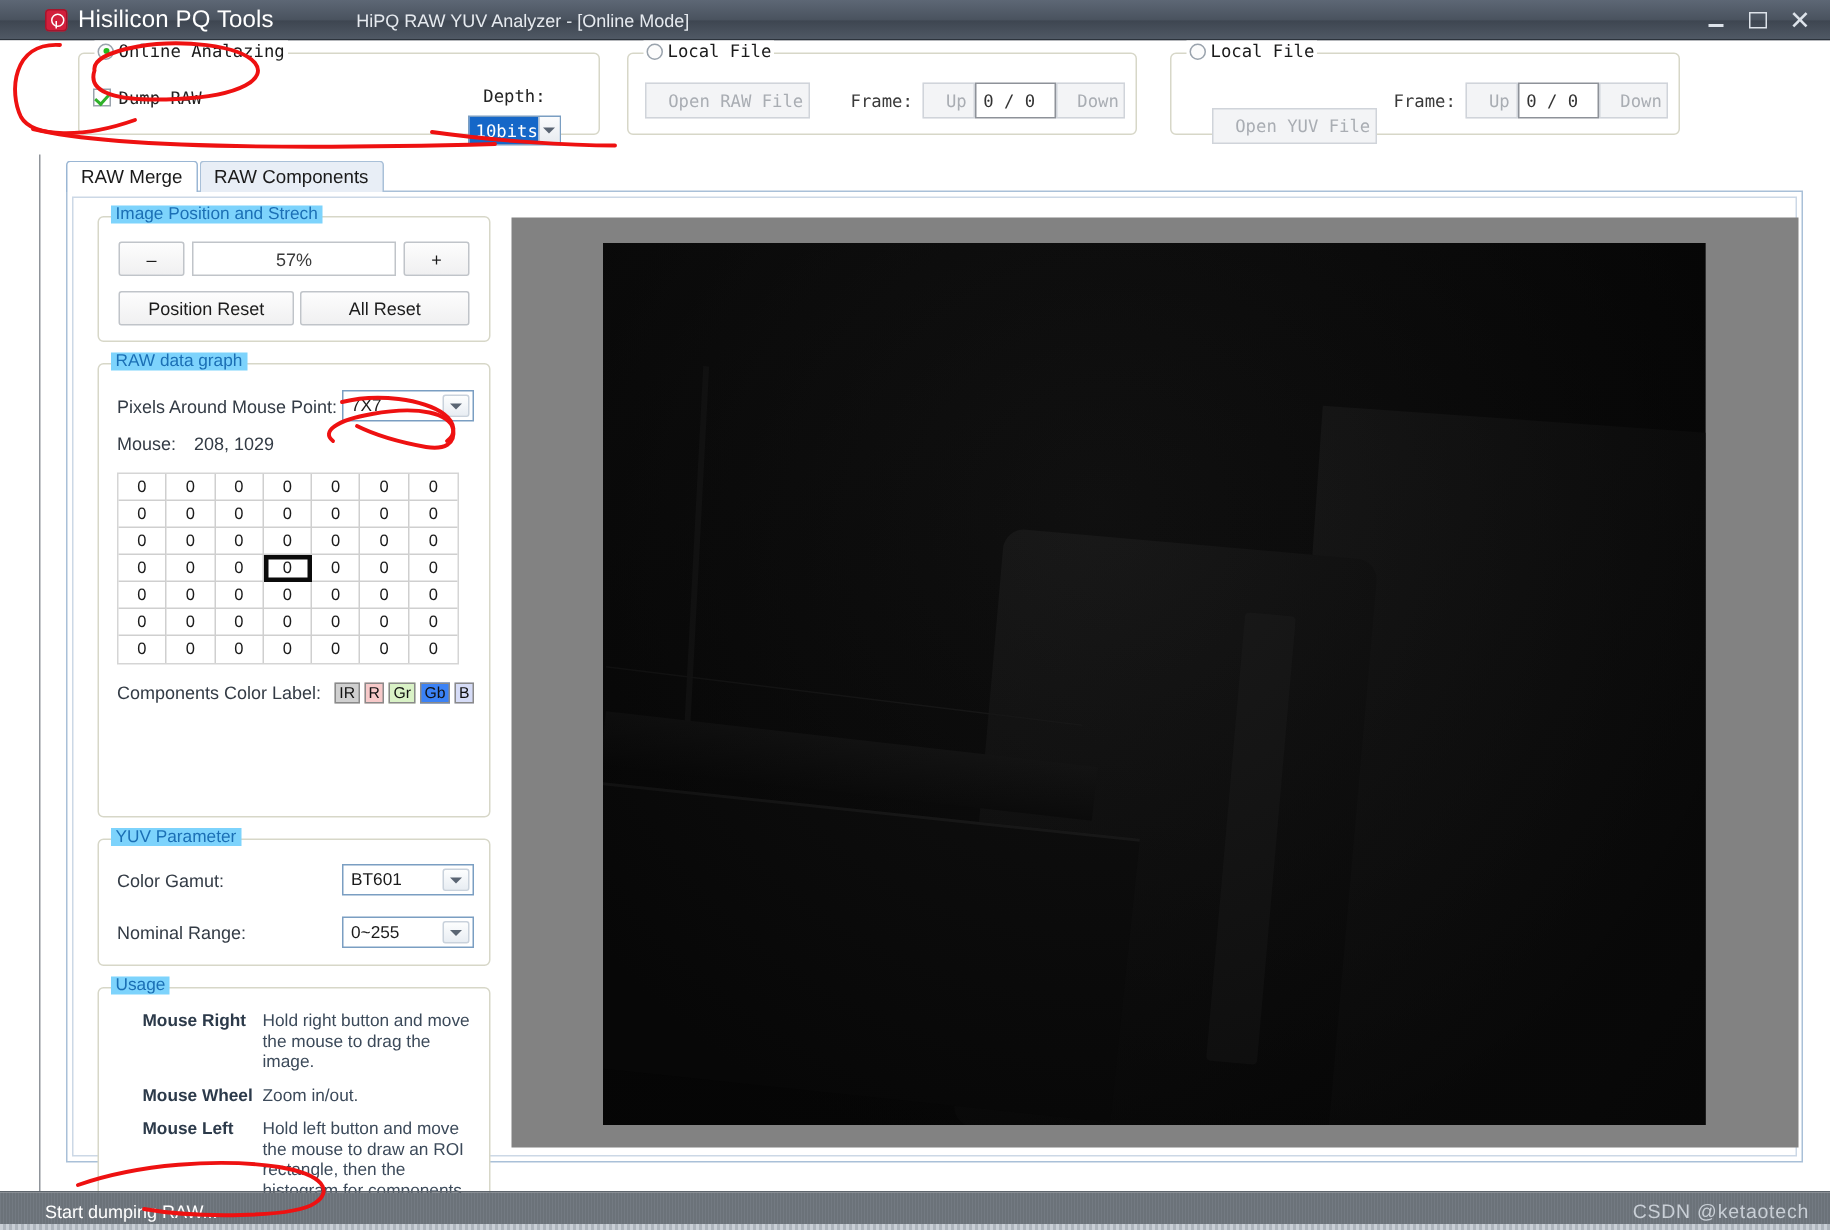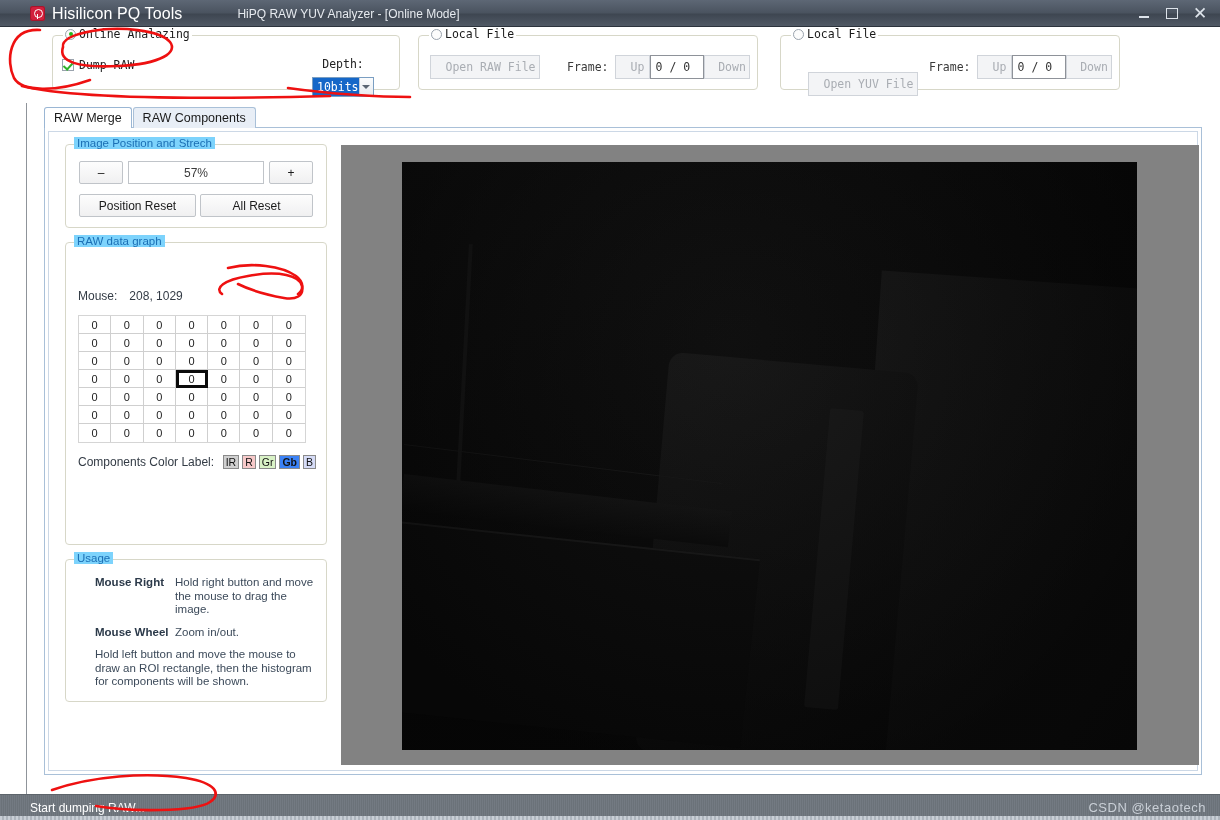--- a/index.html
+++ b/index.html
@@ -347,20 +347,29 @@
         <div class="btn3d" style="position:absolute; left:13px; top:16px; width:44px;">–</div>
         <div class="zoomfield" style="position:absolute; left:62px; top:16px; width:136px;">57%</div>
         <div class="btn3d" style="position:absolute; left:203px; top:16px; width:44px;">+</div>
         <div class="btn3d" style="position:absolute; left:13px; top:49px; width:117px;">Position Reset</div>
         <div class="btn3d" style="position:absolute; left:134px; top:49px; width:113px;">All Reset</div>
       </div>
 
       <div class="panel-box" style="height:303px;">
         <div class="panel-title">RAW data graph</div>
 
+        <div class="row" style="position:absolute; left:12px; top:17px; width:238px; justify-content:space-between;">
+          <span class="lbl">Pixels Around Mouse Point:</span>
+          <span class="combo2">
+            <span class="v">7X7</span>
+            <span class="a">
+                  <span class="caret"></span>
+                </span>
+          </span>
+        </div>
 
         <div class="row" style="position:absolute; left:12px; top:46px; gap:12px;">
           <span class="lbl">Mouse:</span>
           <span class="lbl">208, 1029</span>
         </div>
 
         <div class="datagrid" style="position:absolute; left:12px; top:72px;" id="datagrid">
               <div class="cell">0</div>
               <div class="cell">0</div>
               <div class="cell">0</div>
@@ -411,39 +420,61 @@
               <div class="cell">0</div>
               <div class="cell">0</div>
             </div>
 
         <div class="row" style="position:absolute; left:12px; top:212px; width:238px; justify-content:space-between; align-items:center;">
           <span class="lbl">Components Color Label:</span>
           <span class="chips" id="chips">
                 <span class="chip" style="background: rgb(208, 208, 208);">IR</span>
                 <span class="chip" style="background: rgb(247, 201, 201);">R</span>
                 <span class="chip" style="background: rgb(217, 242, 198);">Gr</span>
-                <span class="chip" style="background: #3b82f6; font-weight: bold;">Gb</span>
+                <span class="chip" style="background: #3b82f6;">Gb</span>
                 <span class="chip" style="background: rgb(214, 220, 247);">B</span>
               </span>
         </div>
       </div>
 
+      <div class="panel-box" style="height:85px;">
+        <div class="panel-title">YUV Parameter</div>
+        <div class="row" style="position:absolute; left:12px; top:16px; width:238px; justify-content:space-between;">
+          <span class="lbl">Color Gamut:</span>
+          <span class="combo2">
+            <span class="v">BT601</span>
+            <span class="a">
+                  <span class="caret"></span>
+                </span>
+          </span>
+        </div>
+        <div class="row" style="position:absolute; left:12px; top:51px; width:238px; justify-content:space-between;">
+          <span class="lbl">Nominal Range:</span>
+          <span class="combo2">
+            <span class="v">0~255</span>
+            <span class="a">
+                  <span class="caret"></span>
+                </span>
+          </span>
+        </div>
+      </div>
 
       <div class="panel-box" style="height:143px;">
         <div class="panel-title">Usage</div>
         <div style="padding:16px 12px 0 12px;" id="usage-list">
               <div class="usage-row">
                 <div class="usage-key">Mouse Right</div>
                 <div class="usage-val">Hold right button and move the mouse to drag the image.</div>
               </div>
               <div class="usage-row">
                 <div class="usage-key">Mouse Wheel</div>
                 <div class="usage-val">Zoom in/out.</div>
               </div>
               <div class="usage-row">
+                <div class="usage-key">Mouse Left</div>
                 <div class="usage-val">Hold left button and move the mouse to draw an ROI rectangle, then the histogram for components will be shown.</div>
               </div>
             </div>
       </div>
     </div>
 
     <div class="viewer">
       <div class="photo">
         <div class="ph-l1"></div>
         <div class="ph-l8"></div>

